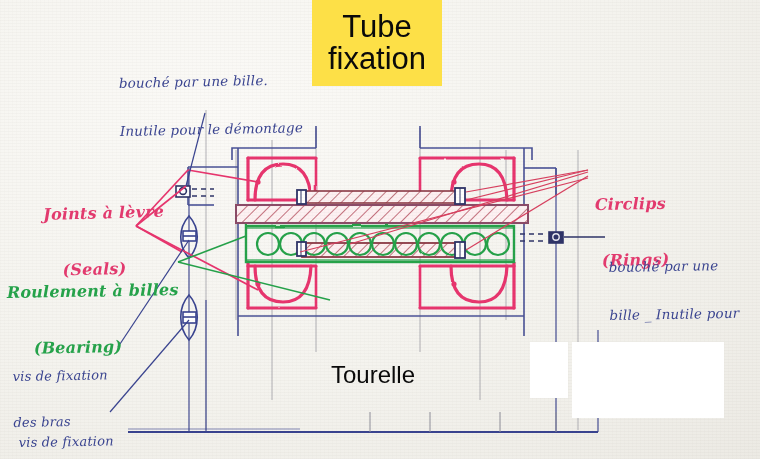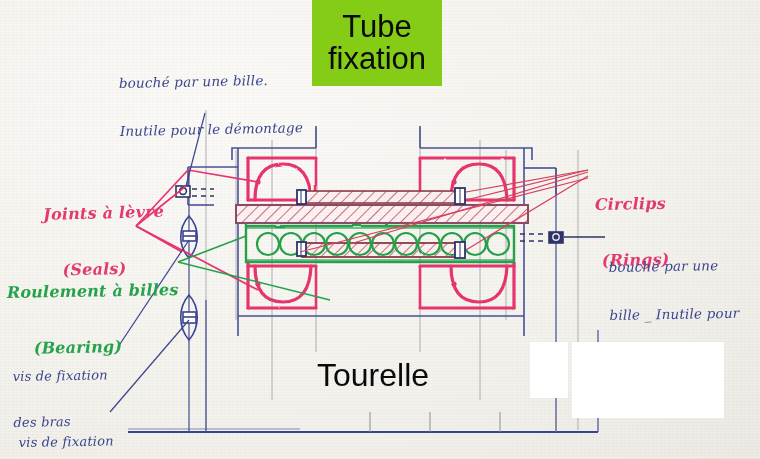--- a/index.html
+++ b/index.html
@@ -31,21 +31,21 @@
     line-height:1.18;
     letter-spacing:.2px;
     transform-origin:left top;
   }
   .hw-blue{color:#3a4490;}
   .hw-pink{color:#e23a6e;}
   .hw-green{color:#25a24a;}
 
   
   .typed{
-    position:absolute;background:#84cc16;color:#0a0a0a;
+    position:absolute;background:#fde047;color:#0a0a0a;
     font-family:"Liberation Sans",sans-serif;
     font-weight:400;display:flex;align-items:center;justify-content:center;
     text-align:center;line-height:1.02;
   }
   .blank-patch{position:absolute;background:#ffffff;}
 </style>
 </head>
 <body>
 
 <div id="page">
@@ -294,19 +294,19 @@
   <div class="hw hw-blue" style="left:18px;top:404px;font-size:13px;transform:rotate(-1deg);">
     <div>vis de fixation</div>
     
   </div>
 
   <div class="typed" style="left:312px;top:0px;width:130px;height:86px;flex-direction:column;font-size:31px;">
     <span>Tube</span>
     <span>fixation</span>
   </div>
 
-  <div class="typed" style="left:305px;top:356px;width:136px;height:38px;font-size:32px;background:transparent;">
+  <div class="typed" style="left:305px;top:356px;width:136px;height:38px;font-size:24px;background:transparent;">
     <span>Tourelle</span>
   </div>
 
   <div class="blank-patch" style="left:572px;top:342px;width:152px;height:76px;"></div>
   <div class="blank-patch" style="left:530px;top:342px;width:38px;height:56px;"></div>
 </div>
 
 </body></html>

